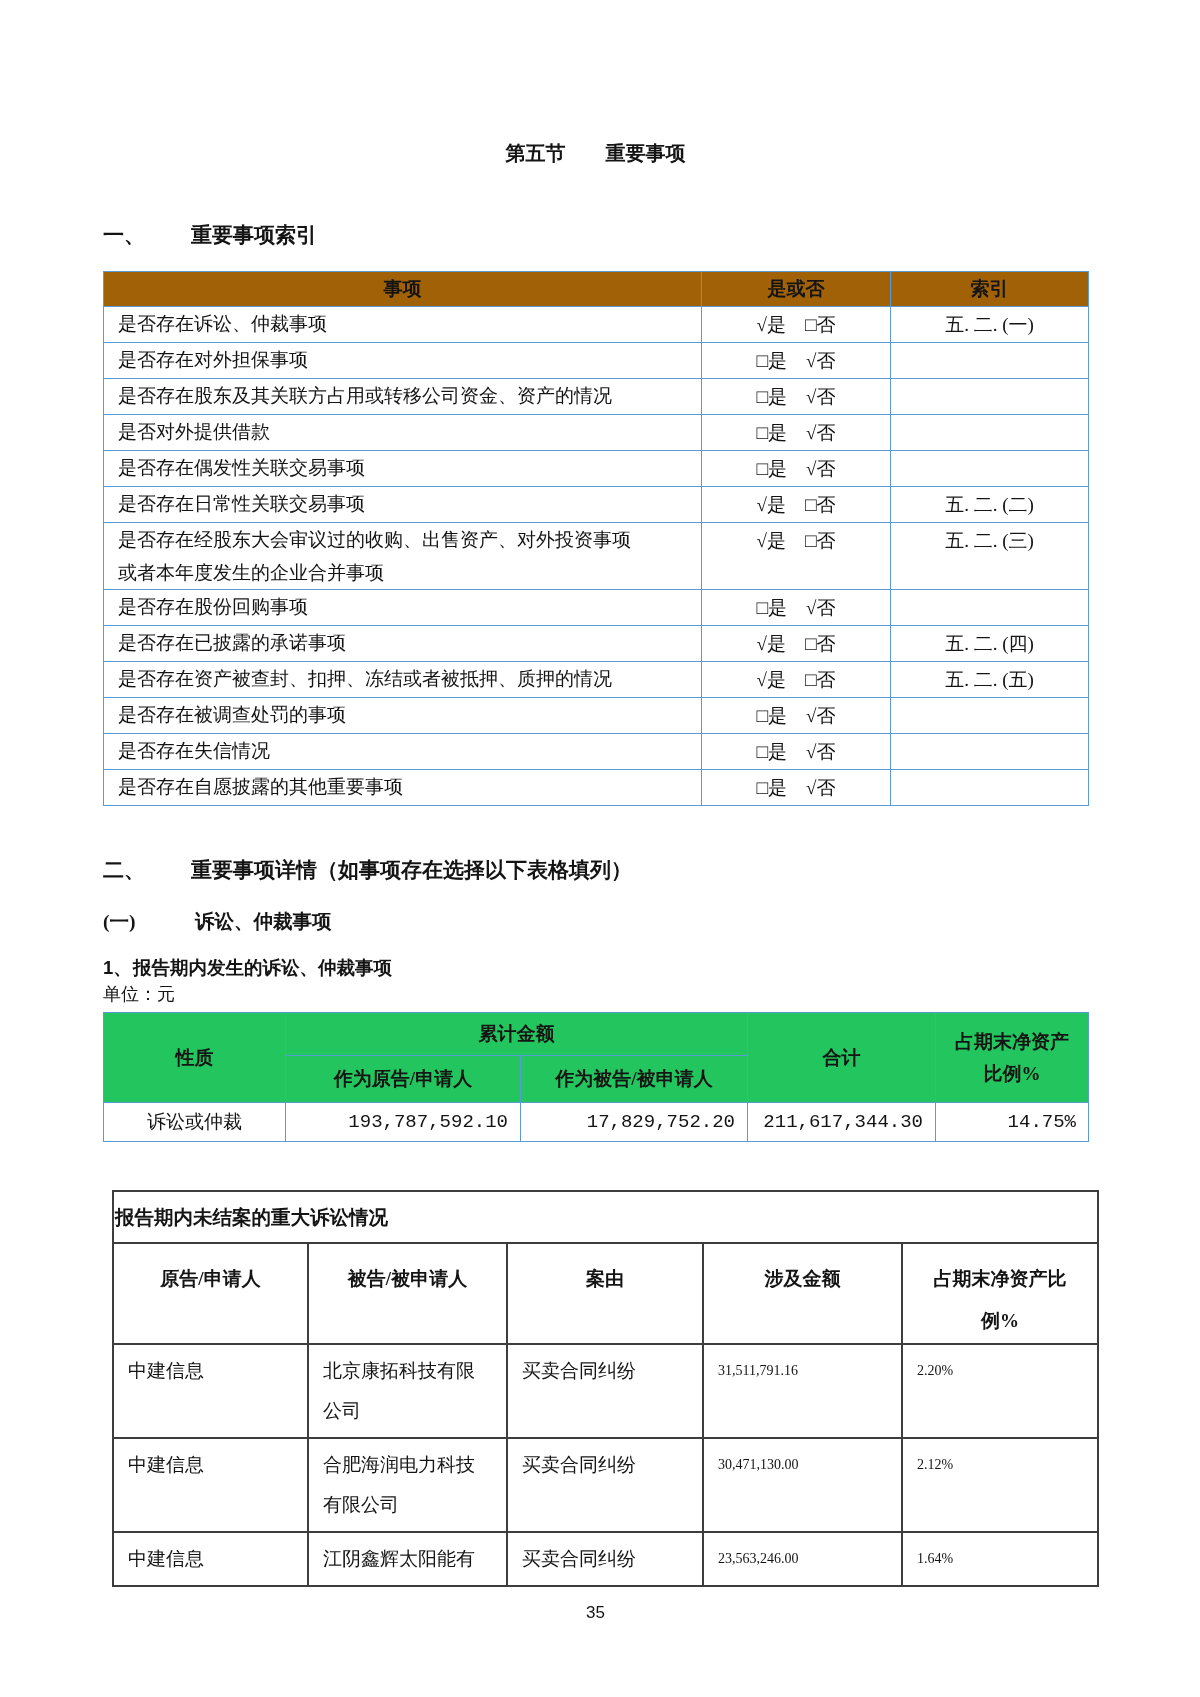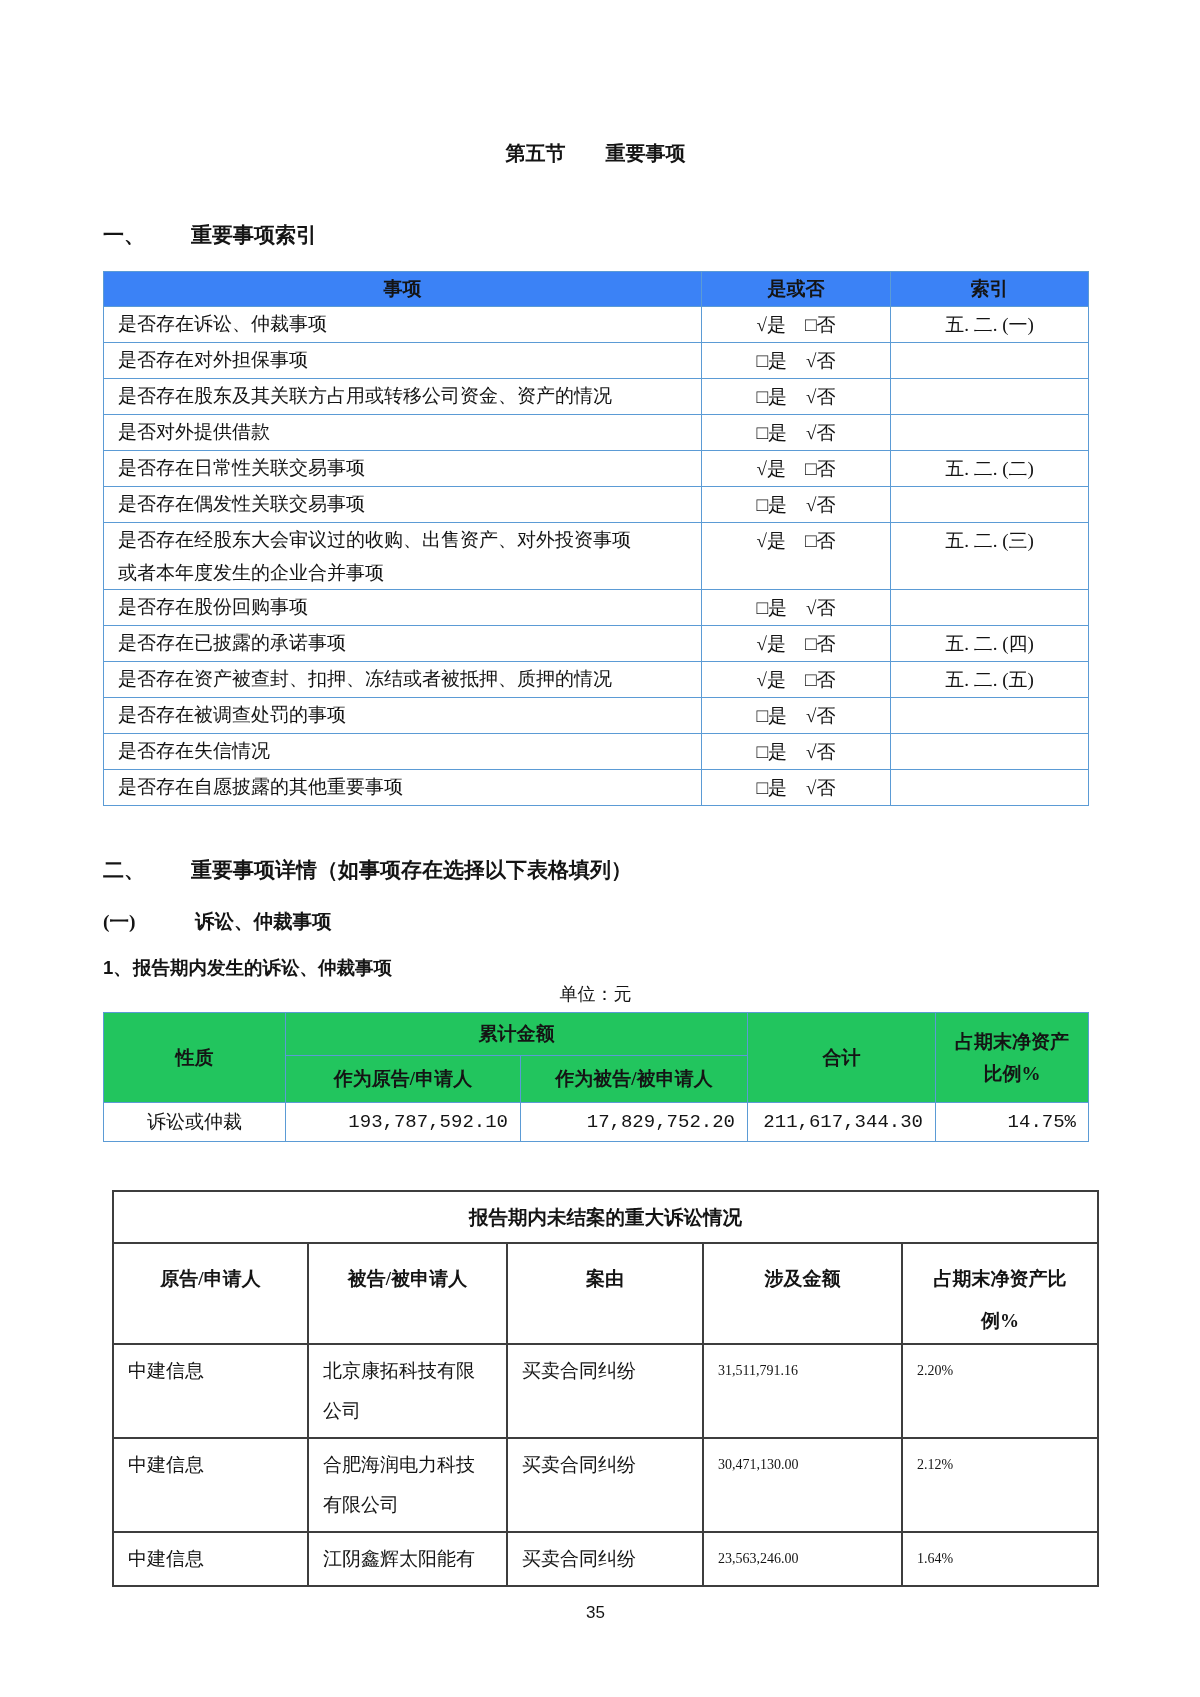--- a/index.html
+++ b/index.html
@@ -24,29 +24,29 @@
   .h1 { display:flex; margin-top:54px; font-size:21px; font-weight:bold; }
   .h1 .no { width:88px; flex:0 0 auto; }
   .h1.second { margin-top:50px; }
 
   .h2 { display:flex; margin-top:24px; font-size:19.5px; font-weight:bold; }
   .h2 .no { width:92px; flex:0 0 auto; }
 
   .h3 { display:flex; margin-top:20px; font-size:18.5px; font-weight:bold; }
   .h3 .no { width:30px; flex:0 0 auto; font-family:"Liberation Sans","DejaVu Sans",sans-serif; }
 
-  .unit { margin-top:2px; text-align:center; font-size:18px; }
+  .unit { margin-top:2px; text-align:left; font-size:18px; }
 
   table { border-collapse:collapse; table-layout:fixed; }
 
   
   .t1 { width:985px; margin-top:22px; }
   .t1 th, .t1 td { border:1px solid #5B9BD5; font-size:19px; }
   .t1 th {
-    background:#3b82f6;
+    background:#a16207;
     height:32px;
     font-weight:bold;
     text-align:center;
   }
   .t1 td { vertical-align:top; line-height:33px; }
   .t1 td.item { text-align:left; padding:0 14px; white-space:pre-line; }
   .t1 td.yn  { text-align:center; }
   .t1 td.idx { text-align:center; }
 
   
@@ -63,21 +63,21 @@
   .t2 th.ratio { white-space:pre-line; line-height:32px; padding:0 14px;text-align:center; }
   .t2 td { height:36px; line-height:36px; vertical-align:middle; }
   .t2 td.nature { text-align:center; }
   .t2 td.num { text-align:right; padding-right:12px;font-family:Liberation Mono, monospace; }
 
   
   .t3 { width:985px; margin-left:9px; margin-top:48px; }
   .t3 th, .t3 td { border:2px solid #3d3d3d; font-size:19px; background:#fff; }
   .t3 td.tbl-title {
     height:48px;
-    text-align:center;
+    text-align:left;
     font-weight:bold;
     vertical-align:middle;
     font-size:19.5px;
   }
   .t3 th {
     vertical-align:top;
     padding-top:14px;
     line-height:42px;
     font-weight:bold;
     text-align:center;
@@ -144,28 +144,28 @@
           <td class="item">是否存在股东及其关联方占用或转移公司资金、资产的情况</td>
           <td class="yn">□是　√否</td>
           <td class="idx"></td>
         </tr>
         <tr>
           <td class="item">是否对外提供借款</td>
           <td class="yn">□是　√否</td>
           <td class="idx"></td>
         </tr>
         <tr>
+          <td class="item">是否存在偶发性关联交易事项</td>
+          <td class="yn">□是　√否</td>
+          <td class="idx"></td>
+        </tr>
+        <tr>
           <td class="item">是否存在日常性关联交易事项</td>
           <td class="yn">√是　□否</td>
           <td class="idx">五. 二. (二)</td>
-        </tr>
-        <tr>
-          <td class="item">是否存在偶发性关联交易事项</td>
-          <td class="yn">□是　√否</td>
-          <td class="idx"></td>
         </tr>
         <tr>
           <td class="item">是否存在经股东大会审议过的收购、出售资产、对外投资事项
 或者本年度发生的企业合并事项</td>
           <td class="yn">√是　□否</td>
           <td class="idx">五. 二. (三)</td>
         </tr>
         <tr>
           <td class="item">是否存在股份回购事项</td>
           <td class="yn">□是　√否</td>

